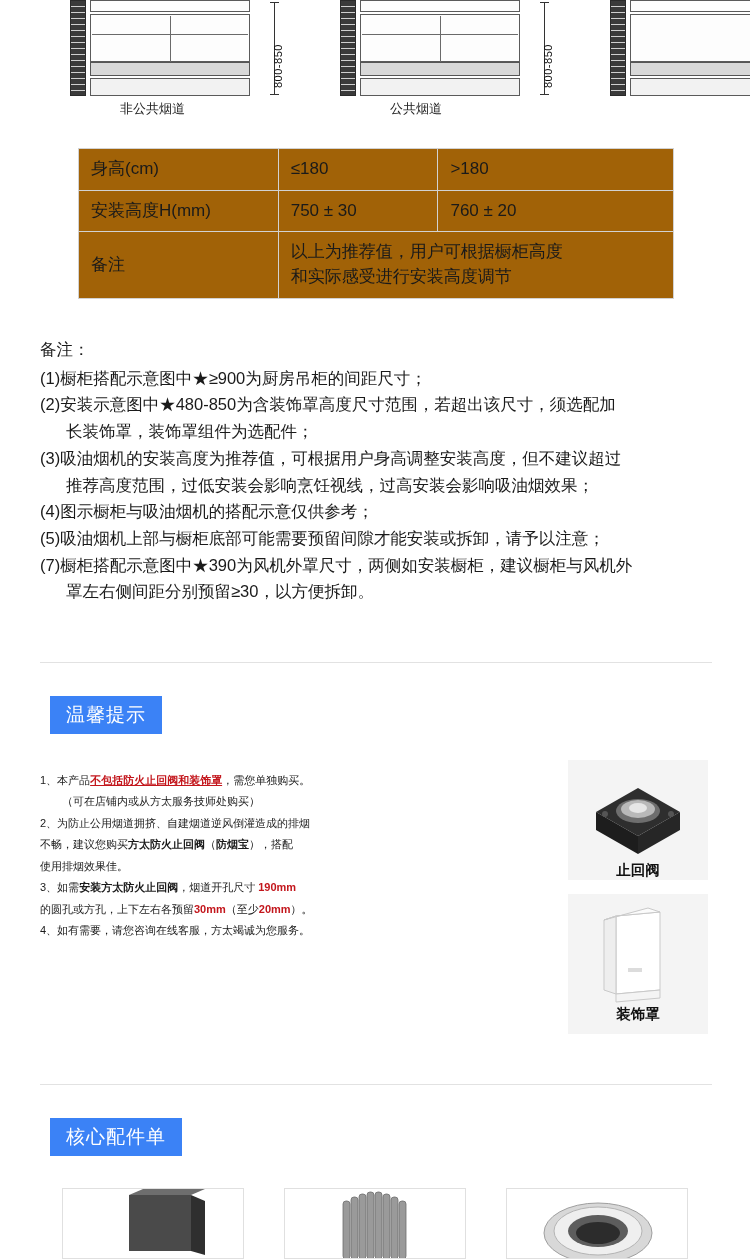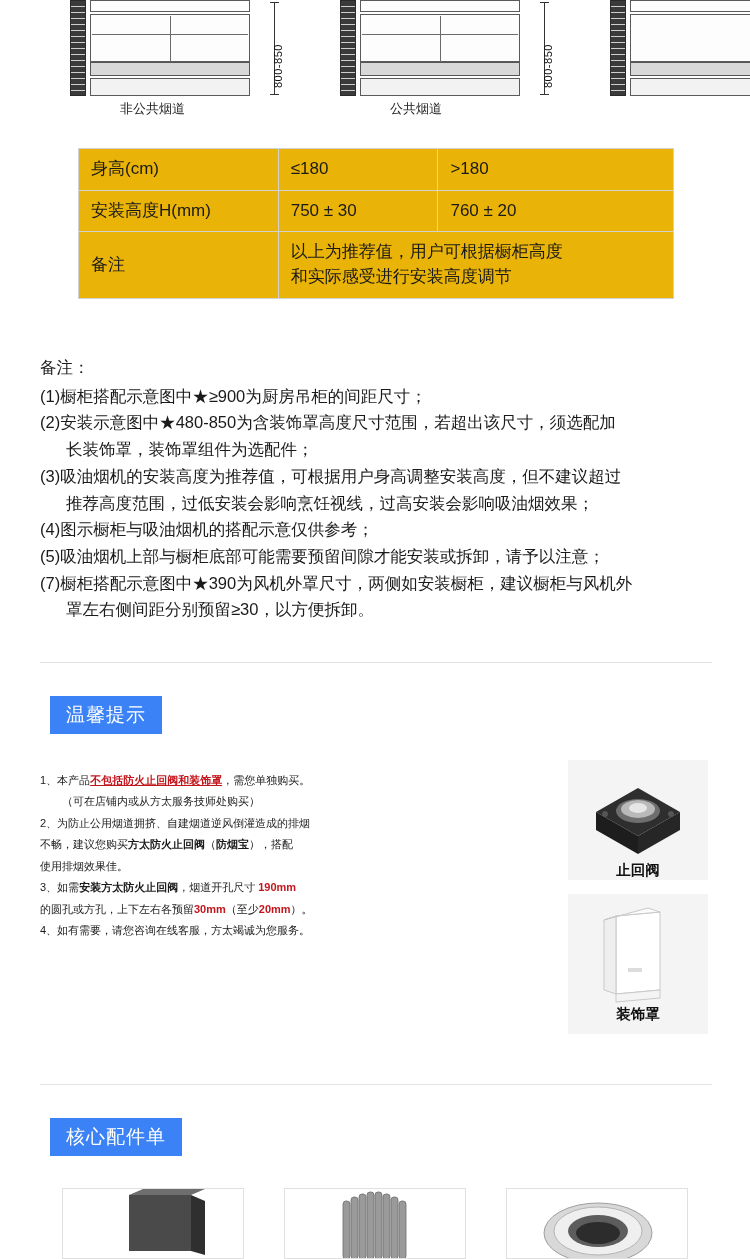--- a/index.html
+++ b/index.html
@@ -73,38 +73,38 @@
 
   
   .spec-table {
     position: absolute;
     left: 78px;
     top: 148px;
     width: 596px;
     border-collapse: collapse;
     font-size: 17px;
     color: #1a1a1a;
-    background: #eab308;
+    background: #a16207;
   }
   .spec-table td {
     border: 1px solid #d2d2d2;
     padding: 8px 12px;
     line-height: 1.45;
     vertical-align: middle;
   }
   .spec-table .col-label { width: 200px; }
   .spec-table .col-a { width: 160px; }
   .spec-table .col-b { width: 236px; }
   .spec-note-cell { line-height: 1.5; }
 
   
   .remarks {
     position: absolute;
     left: 40px;
-    top: 354px;
+    top: 336px;
     width: 672px;
     font-size: 16.5px;
     line-height: 1.62;
     color: #1a1a1a;
   }
   .remarks .r-title { margin-bottom: 2px; }
   .remarks p { margin: 0; }
   .remarks .indent { padding-left: 26px; }
 
   

